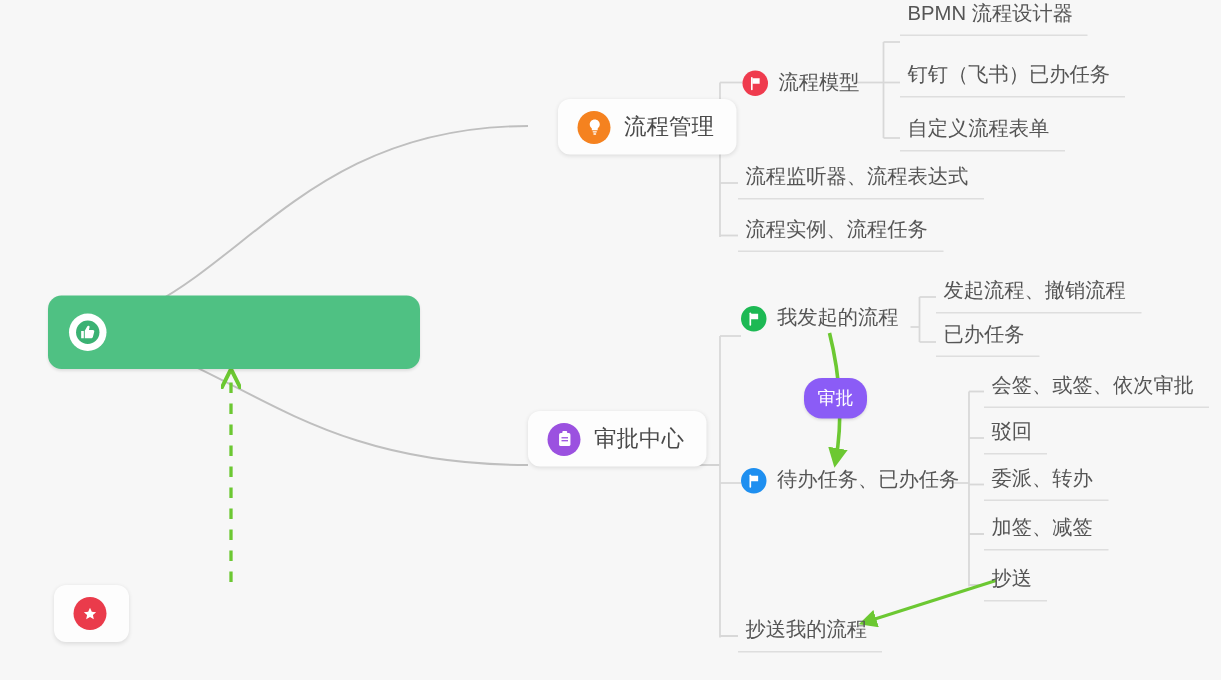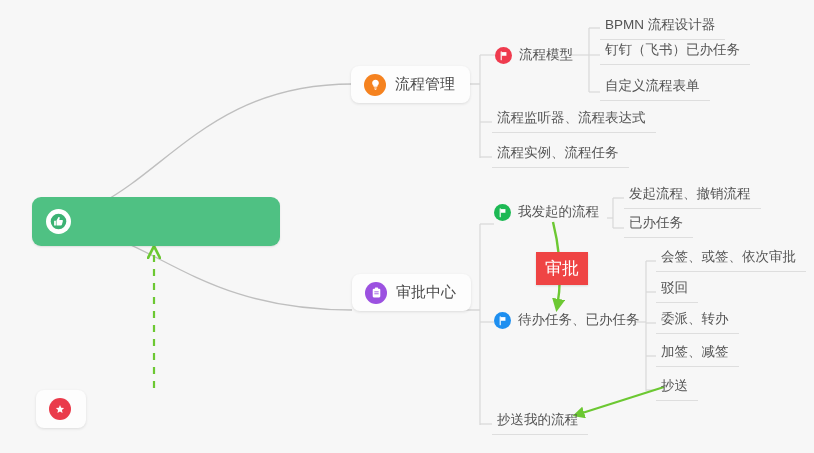--- a/index.html
+++ b/index.html
@@ -37,21 +37,21 @@
     background: #fdfdfd;
     border-radius: 8px;
     display: flex; align-items: center;
     padding: 0 15px 0 13px;
     box-sizing: border-box;
     box-shadow: 0 1px 3px rgba(0,0,0,.11);
     white-space: nowrap;
   }
   .card .card-label { font-size: 15px; color: #4a4a4a; margin-left: 9px; }
 
-  #node-process-mgmt { left: 351px; top: 66px; height: 37px; justify-content: flex-end; }
+  #node-process-mgmt { left: 372px; top: 66px; height: 37px; justify-content: flex-end; }
   #node-approval-center { left: 352px; top: 274px; height: 37px; }
   #node-integration { left: 36px; top: 390px; height: 38px; }
 
   
   .leaf {
     position: absolute;
     display: flex; align-items: center;
     white-space: nowrap;
     font-size: 13.5px;
     color: #555;
@@ -82,23 +82,23 @@
   .ico-bulb   { background: #f5821f; }
   .ico-clip   { background: #9b51e0; }
   .ico-star   { background: #ea3b4b; }
   .ico-flag-red   { background: #ef3b4e; }
   .ico-flag-green { background: #1db954; }
   .ico-flag-blue  { background: #1e8ff0; }
 
   
   .badge-approve {
     position: absolute; left: 536px; top: 252px;
-    background: #ef4444;
-    color: #fff; font-size: 17px;
-    padding: 5px 9px; border-radius: 0;
+    background: #8b5cf6;
+    color: #fff; font-size: 12px;
+    padding: 5px 9px; border-radius: 12px;
     white-space: nowrap;
     box-shadow: 0 1px 2px rgba(0,0,0,.12);
   }
 </style>
 </head>
 <body>
 
 <div id="canvas">
 
   <svg class="links" viewBox="0 0 814 453">
@@ -176,21 +176,21 @@
   <div class="leaf" style="left:495px; top:46px;">
     <span class="ico ico-flag-red">
       <svg width="11" height="11" viewBox="0 0 24 24">
         <path d="M7 4 L7 21" stroke="#ffffff" stroke-width="2.4" stroke-linecap="round"></path>
         <path d="M7.8 4.6 L18.4 4.6 L18.4 12.6 L7.8 12.6 Z" fill="#ffffff"></path>
       </svg>
     </span>
     <span class="leaf-label">流程模型</span>
   </div>
 
-  <div class="uline" style="left:600px; top:16px;">BPMN 流程设计器</div>
+  <div class="uline" style="left:600px; top:0;">BPMN 流程设计器</div>
   <div class="uline" style="left:600px; top:41px;">钉钉（飞书）已办任务</div>
   <div class="uline" style="left:600px; top:77px;">自定义流程表单</div>
 
   <div class="uline" style="left:492px; top:109px;">流程监听器、流程表达式</div>
   <div class="uline" style="left:492px; top:144px;">流程实例、流程任务</div>
 
   <div class="card" id="node-approval-center">
     <span class="ico ico-lg ico-clip">
       <svg width="13" height="13" viewBox="0 0 24 24">
         <rect x="5" y="5" width="14" height="16" rx="2" fill="#ffffff"></rect>

